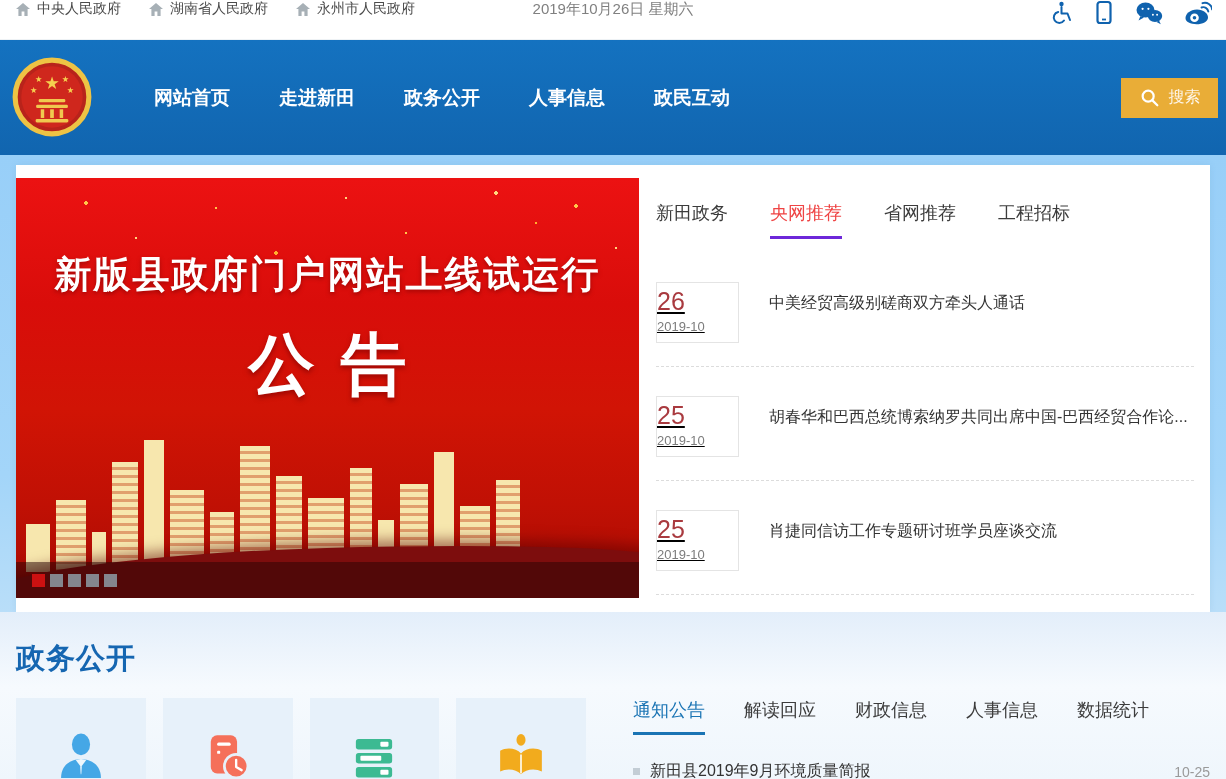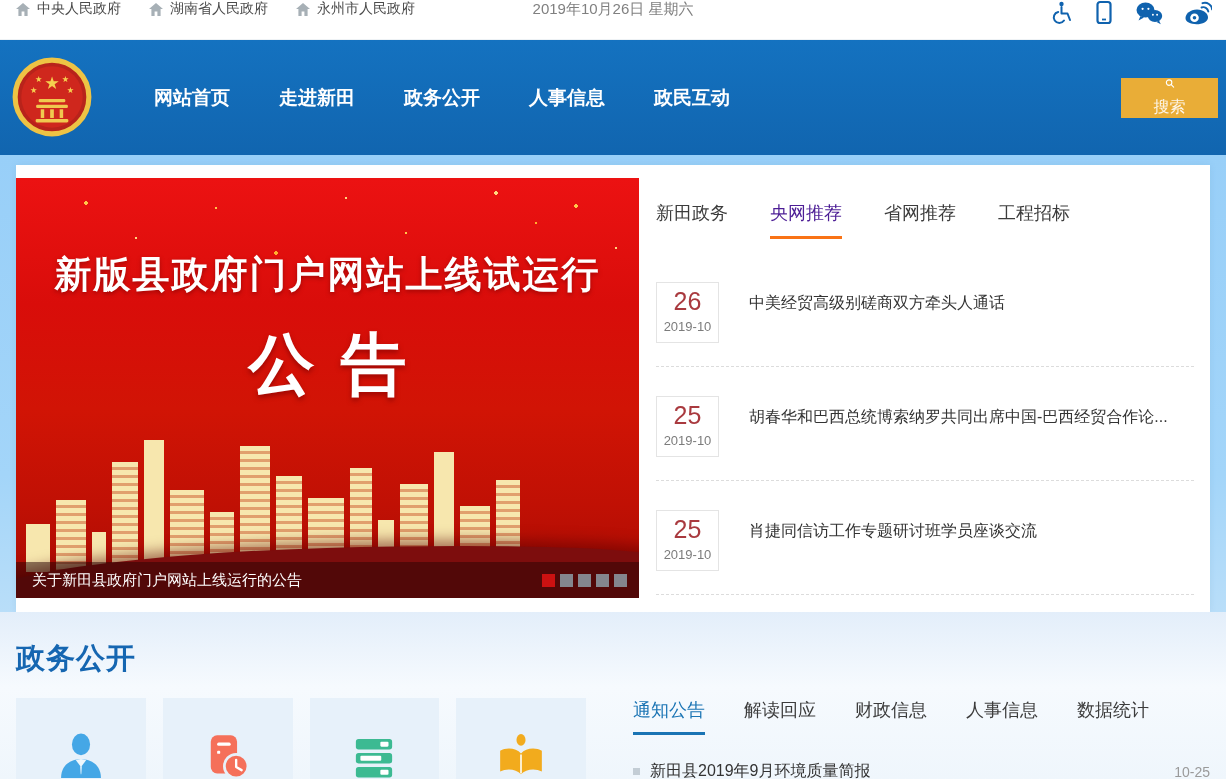--- a/index.html
+++ b/index.html
@@ -17,21 +17,21 @@
   .topbar-icons span { display:flex; cursor:pointer; }
 
   
   .header { height:115px; background:linear-gradient(180deg,#1472c0 0%, #1165af 100%); display:flex; align-items:center; padding:0 8px 0 12px; }
   .brand { display:flex; align-items:center; gap:12px; }
   .emblem { width:80px; height:84px; }
   .brand-text .cn { color:#fff; font-size:41px; font-weight:bold; letter-spacing:3px; line-height:1.1; text-shadow:0 2px 3px rgba(0,0,0,.25); }
   .brand-text .en { color:#eaf4fc; font-size:14px; margin-top:4px; letter-spacing:.4px; }
   .nav { display:flex; align-items:center; gap:49px; margin-left:62px; }
   .nav-item { color:#ffffff; font-size:19px; font-weight:bold; cursor:pointer; white-space:nowrap; }
-  .search-btn { margin-left:auto; width:97px; height:40px; background:#e9ad37; display:flex; align-items:center; justify-content:center; gap:8px; cursor:pointer;flex-direction:column; }
+  .search-btn { margin-left:auto; width:97px; height:40px; background:#e9ad37; display:flex; align-items:center; justify-content:center; gap:8px; cursor:pointer; }
   .search-btn .label { color:#fdf6ea; font-size:16px; }
 
   
   .main-area { background:linear-gradient(180deg,#98cff8 0%, #a3d5f9 70%, #b9def9 100%); padding:10px 16px 0; height:457px; }
   .panel { background:#ffffff; width:1194px; height:447px; display:flex; box-shadow:0 0 6px rgba(90,140,180,.15); }
 
   
   .carousel { position:relative; width:623px; height:420px; margin-top:13px; overflow:hidden; cursor:pointer;
     background:linear-gradient(180deg,#ec1212 0%, #d90d0a 30%, #d11405 55%, #c01004 78%, #a80b03 100%); }
   .sparkles { position:absolute; inset:0;
@@ -61,25 +61,25 @@
     display:flex; align-items:center; padding:0 12px 0 16px; }
   .caption-text { color:#fff; font-size:15px; flex:1; white-space:nowrap; overflow:hidden; }
   .dots { display:flex; gap:5px; }
   .dot { width:13px; height:13px; background:#8d9ca6; opacity:.85; cursor:pointer; }
   .dot.active { background:#cc1111; opacity:1; }
 
   
   .news { flex:1; padding:36px 16px 8px 17px; }
   .news-tabs { display:flex; gap:42px; }
   .ntab { font-size:18px; color:#3c3c3c; cursor:pointer; padding-bottom:11px; }
-  .ntab.active { color:#4c1d95; border-bottom:3px solid #f97316; }
+  .ntab.active { color:#ef4444; border-bottom:3px solid #6d28d9; }
   .news-list { margin-top:43px; list-style:none; }
   .news-item { display:flex; gap:30px; padding-bottom:23px; border-bottom:1px dashed #dcdcdc; margin-bottom:29px; }
   .news-item:last-child { margin-bottom:0; }
-  .date-box { width:63px; height:61px; border:1px solid #e4e4e4; background:#fff; text-align:center; flex:0 0 auto; }
+  .date-box { width:83px; height:61px; border:1px solid #e4e4e4; background:#fff; text-align:left; flex:0 0 auto;text-decoration:underline; }
   .date-day { display:block; font-size:25px; color:#a93a3f; line-height:1.3; margin-top:2px; }
   .date-month { display:block; font-size:13px; color:#7c7c7c; margin-top:1px; }
   .news-title { font-size:16px; color:#333; padding-top:11px; cursor:pointer; white-space:nowrap; overflow:hidden; }
 
   
   .gov-section { height:167px; background:linear-gradient(180deg,#e3eefa 0%, #f6fafe 45%, #eff6fc 100%); padding:27px 16px 0; }
   .gov-title { color:#1566b1; font-size:29px; font-weight:bold; letter-spacing:1px; }
   .gov-row { display:flex; gap:47px; margin-top:19px; }
   .cards { width:570px; display:flex; gap:17px; }
   .card { flex:1; height:120px; background:#e7f1fa; display:flex; align-items:center; justify-content:center; cursor:pointer; }
@@ -214,21 +214,20 @@
           <div class="bld" style="width:36px;height:74px;"></div>
           <div class="bld" style="width:22px;height:104px;"></div>
           <div class="bld plain" style="width:16px;height:52px;"></div>
           <div class="bld" style="width:28px;height:88px;"></div>
           <div class="bld plain" style="width:20px;height:120px;"></div>
           <div class="bld" style="width:30px;height:66px;"></div>
           <div class="bld" style="width:24px;height:92px;"></div>
         </div>
         <div class="wave"></div>
         <div class="caption-bar">
-          <div class="caption-text">关于新田县政府门户网站上线运行的公告</div>
           <div class="dots">
             <span class="dot active"></span>
             <span class="dot"></span>
             <span class="dot"></span>
             <span class="dot"></span>
             <span class="dot"></span>
           </div>
         </div>
       </div>
 

